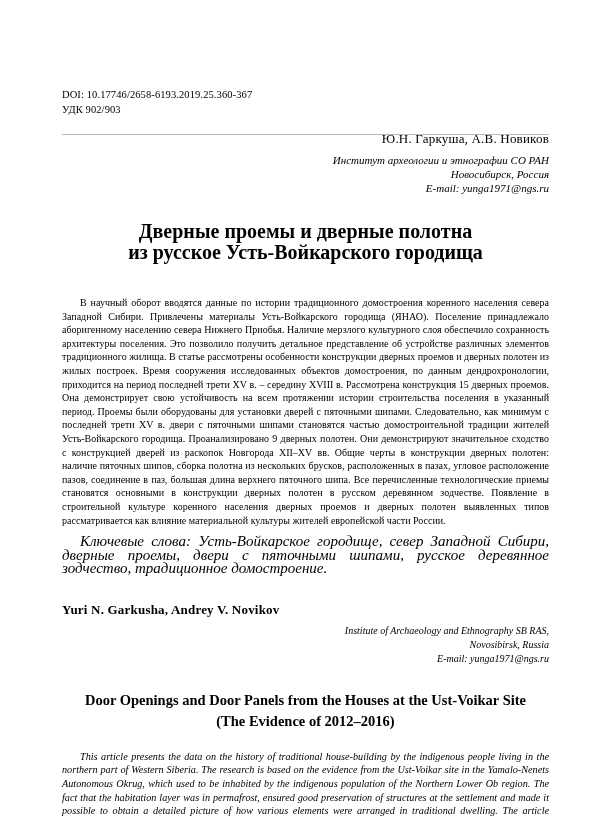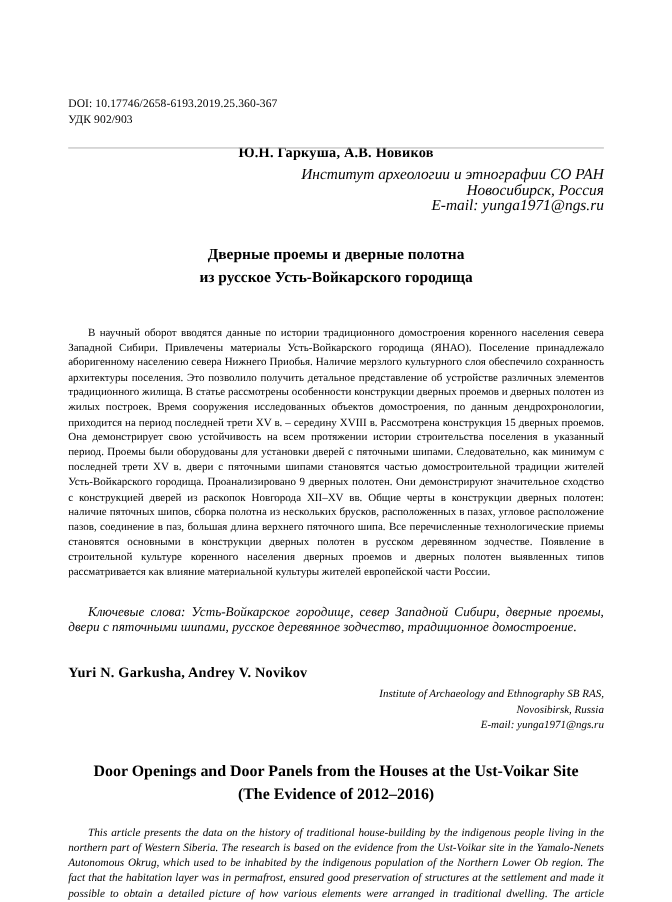--- a/index.html
+++ b/index.html
@@ -34,50 +34,50 @@
     margin-top: 88px;
     font-size: 10.5px;
     line-height: 14.5px;
     font-family: "Liberation Serif", serif;
   }
   .meta div {
     letter-spacing: 0.1px;
   }
   .authors {
     margin-top: 14px;
-    text-align: center;
+    text-align: right;
     font-size: 13px;
-    font-weight: bold;
+    font-weight: normal;
     letter-spacing: 0.2px;
   }
   .affil {
     margin-top: 6px;
     text-align: right;
     font-style: italic;
-    font-size: 14px;
+    font-size: 11px;
     line-height: 14px;
   }
   .title {
     margin-top: 26px;
     text-align: center;
-    font-size: 14px;
+    font-size: 20px;
     font-weight: bold;
     line-height: 21px;
   }
   .abstract {
     margin-top: 33px;
     font-size: 10px;
     line-height: 13.6px;
     text-align: justify;
     text-indent: 18px;
   }
   .keywords {
-    margin-top: 23px;
+    margin-top: 8px;
     font-style: italic;
-    font-size: 12px;
+    font-size: 15px;
     line-height: 13.6px;
     text-align: justify;
     text-indent: 18px;
   }
   .keywords .kw-label {
     font-style: italic;
   }
   .authors-en {
     margin-top: 26px;
     text-align: left;

